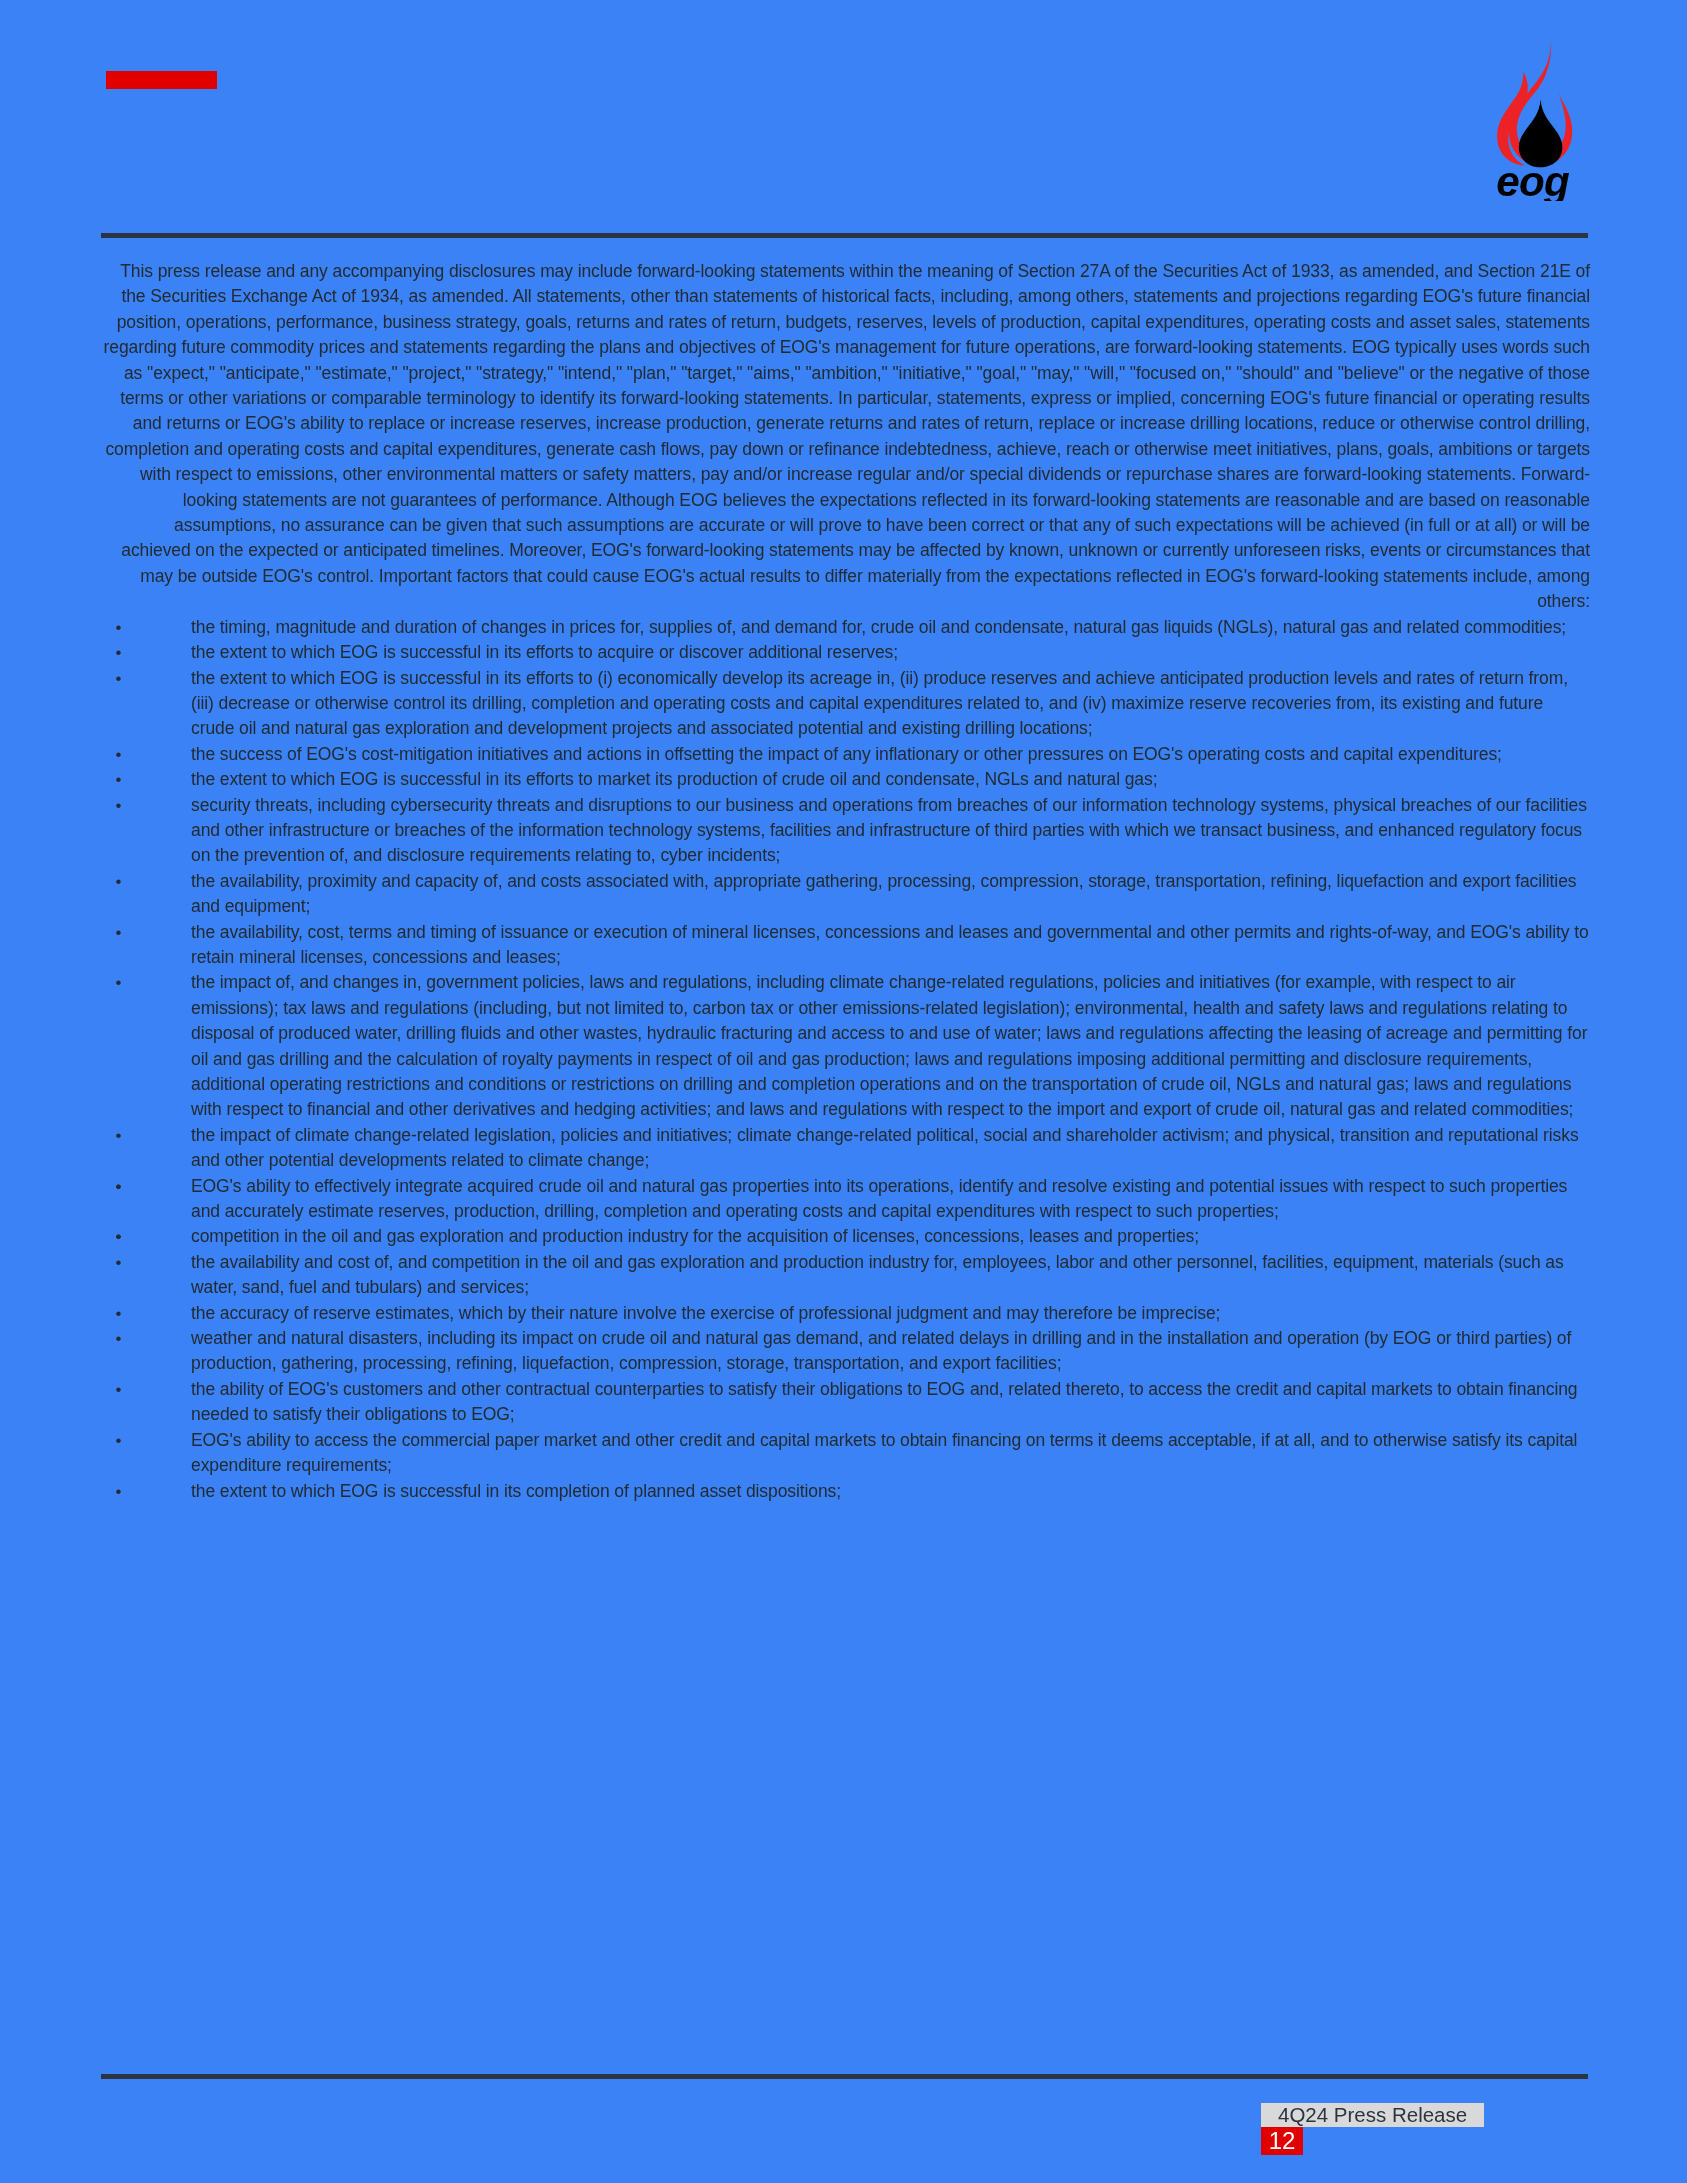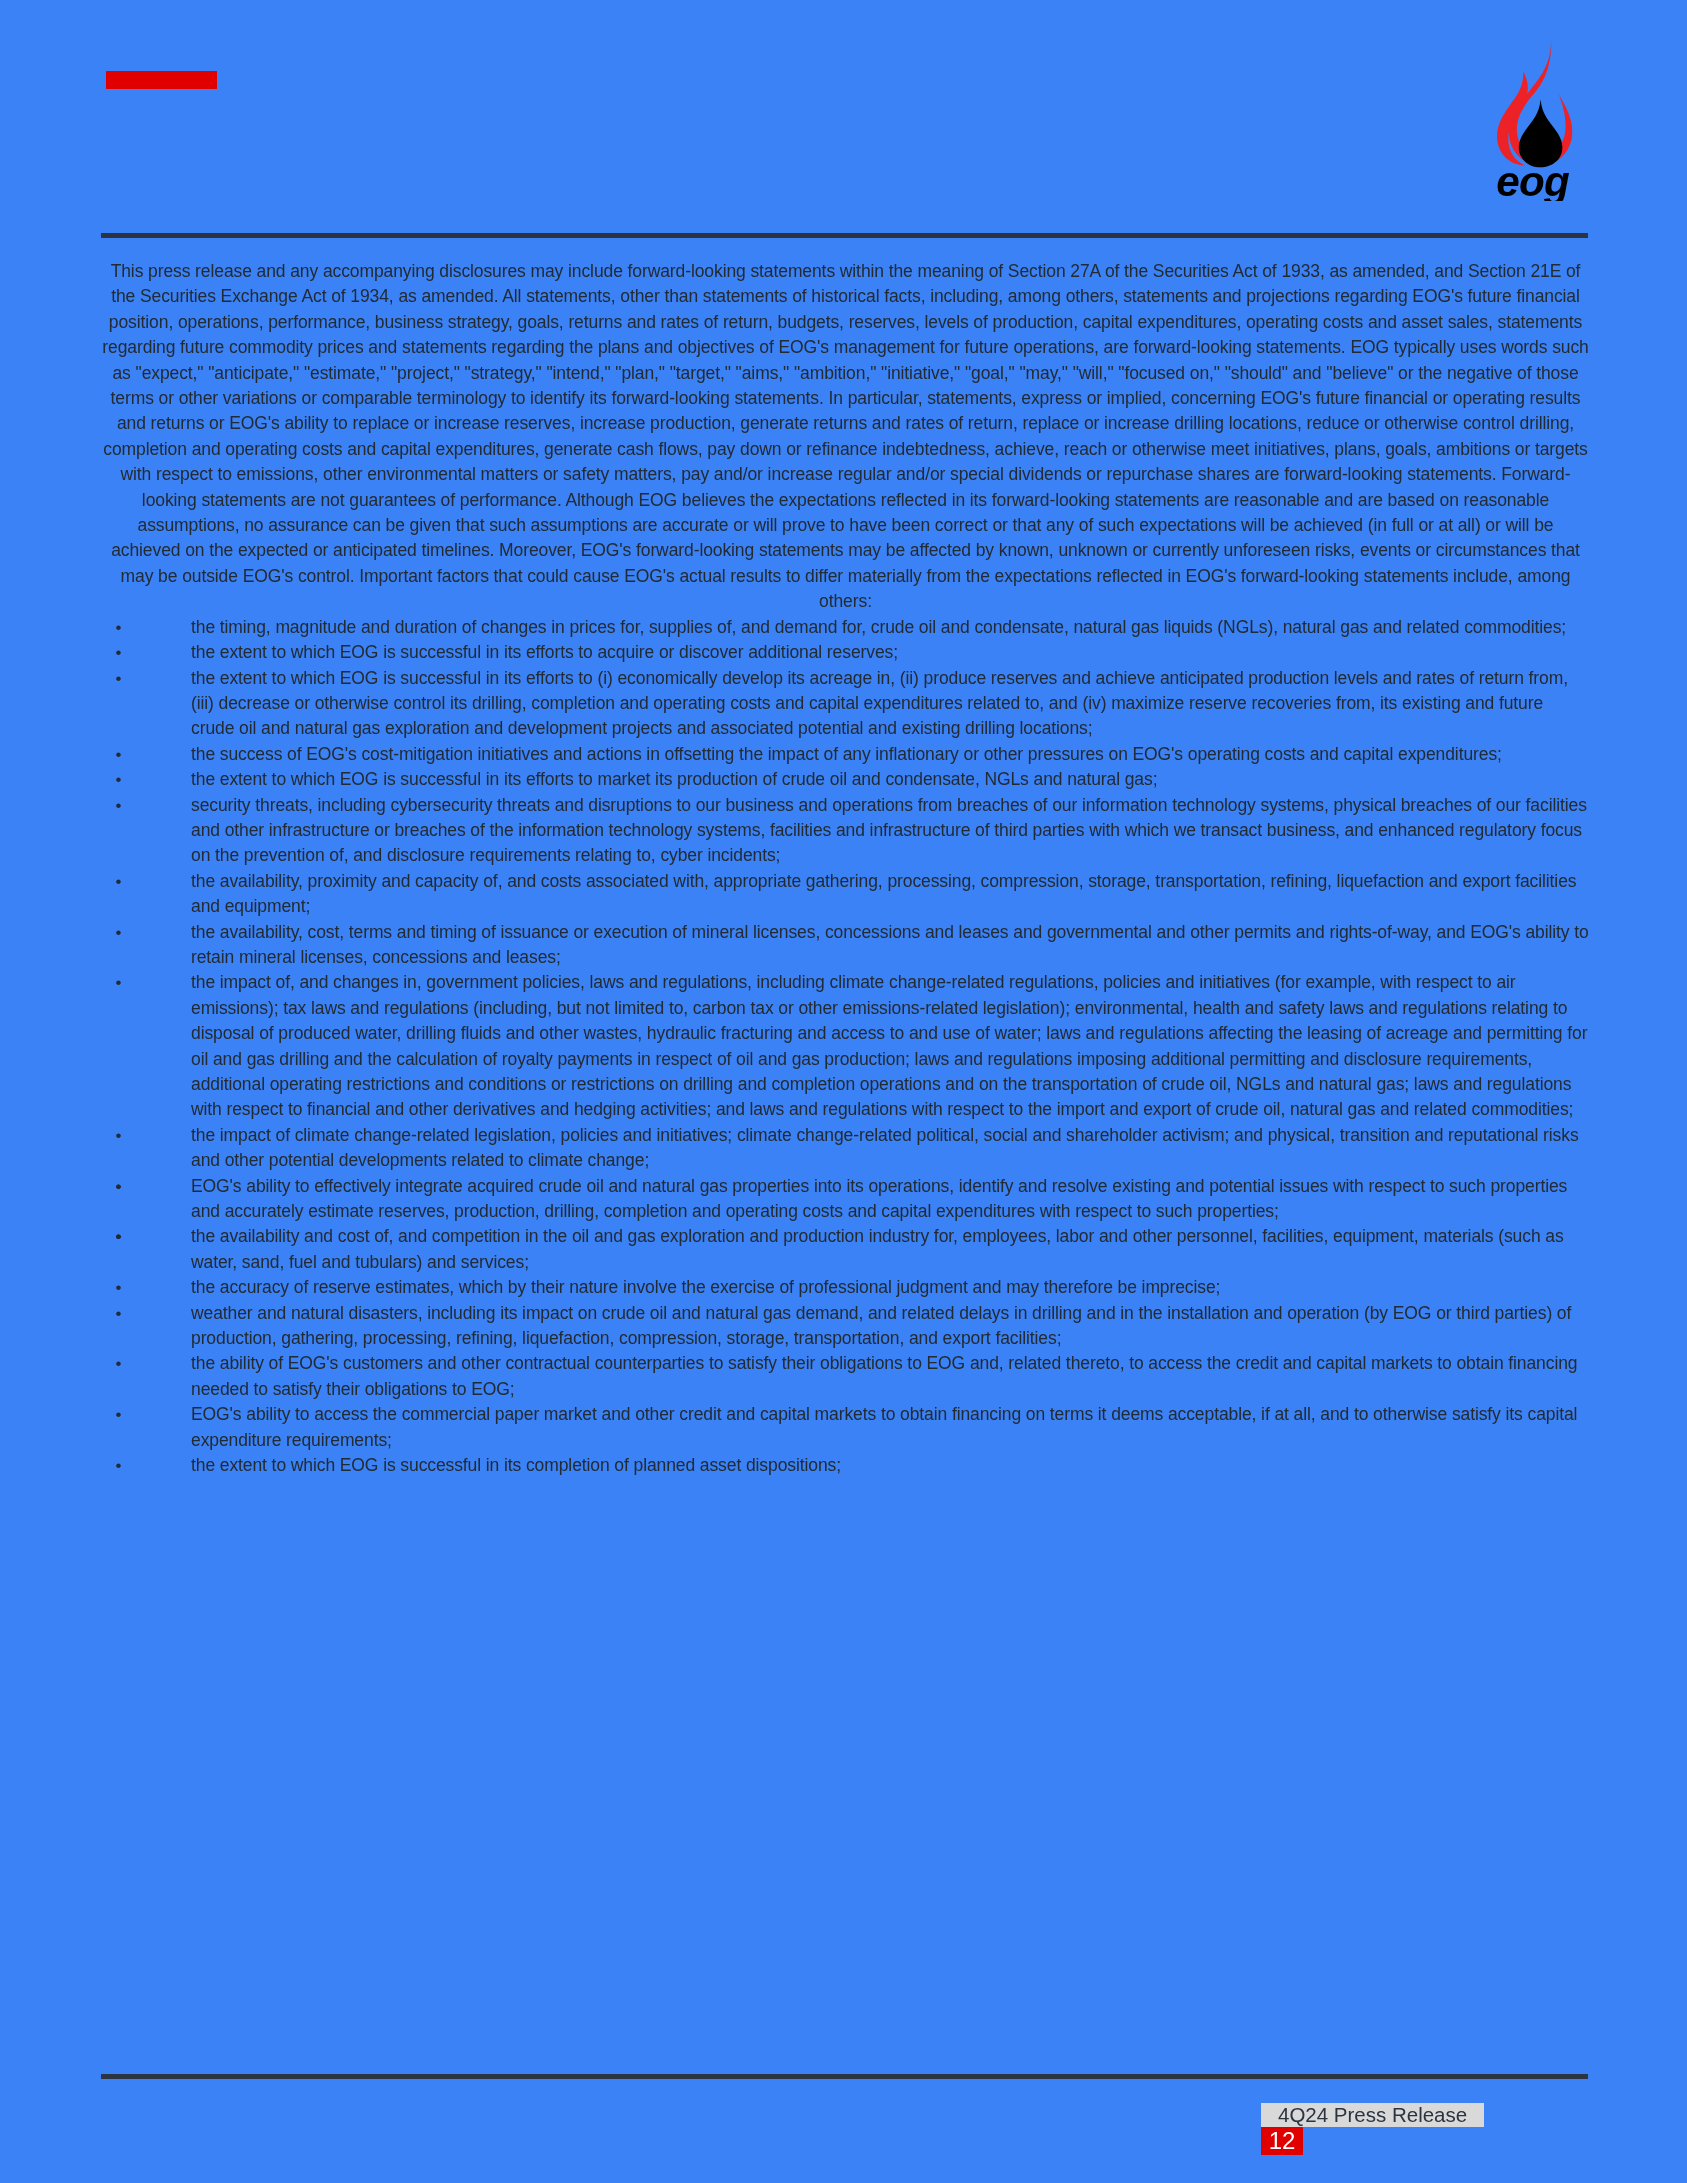--- a/index.html
+++ b/index.html
@@ -56,21 +56,21 @@
   .content {
     position: absolute;
     left: 101px;
     top: 259px;
     width: 1489px;
   }
   .para {
     font-size: 17.5px;
     line-height: 25.4px;
     letter-spacing: -0.1px;
-    text-align: center;
+    text-align: right;
     margin: 0;
     font-stretch: condensed;
     transform-origin: left top;
   }
   .bullets {
     list-style: none;
     margin: 0;
     padding: 0;
   }
   .bullets li {
@@ -209,20 +209,21 @@
       </li>
       <li>
         <span class="bullet-glyph">•</span>
         <span>EOG's ability to effectively integrate acquired crude oil and natural gas properties into its operations, identify and resolve existing and potential issues with respect to such properties and accurately estimate reserves, production, drilling, completion and operating costs and capital expenditures with respect to such properties;</span>
       </li>
       <li>
         <span class="bullet-glyph">•</span>
       </li>
       <li>
         <span class="bullet-glyph">•</span>
+        <span>competition in the oil and gas exploration and production industry for the acquisition of licenses, concessions, leases and properties;</span>
       </li>
       <li>
         <span class="bullet-glyph">•</span>
         <span>the availability and cost of, and competition in the oil and gas exploration and production industry for, employees, labor and other personnel, facilities, equipment, materials (such as water, sand, fuel and tubulars) and services;</span>
       </li>
       <li>
         <span class="bullet-glyph">•</span>
         <span>the accuracy of reserve estimates, which by their nature involve the exercise of professional judgment and may therefore be imprecise;</span>
       </li>
       <li>

